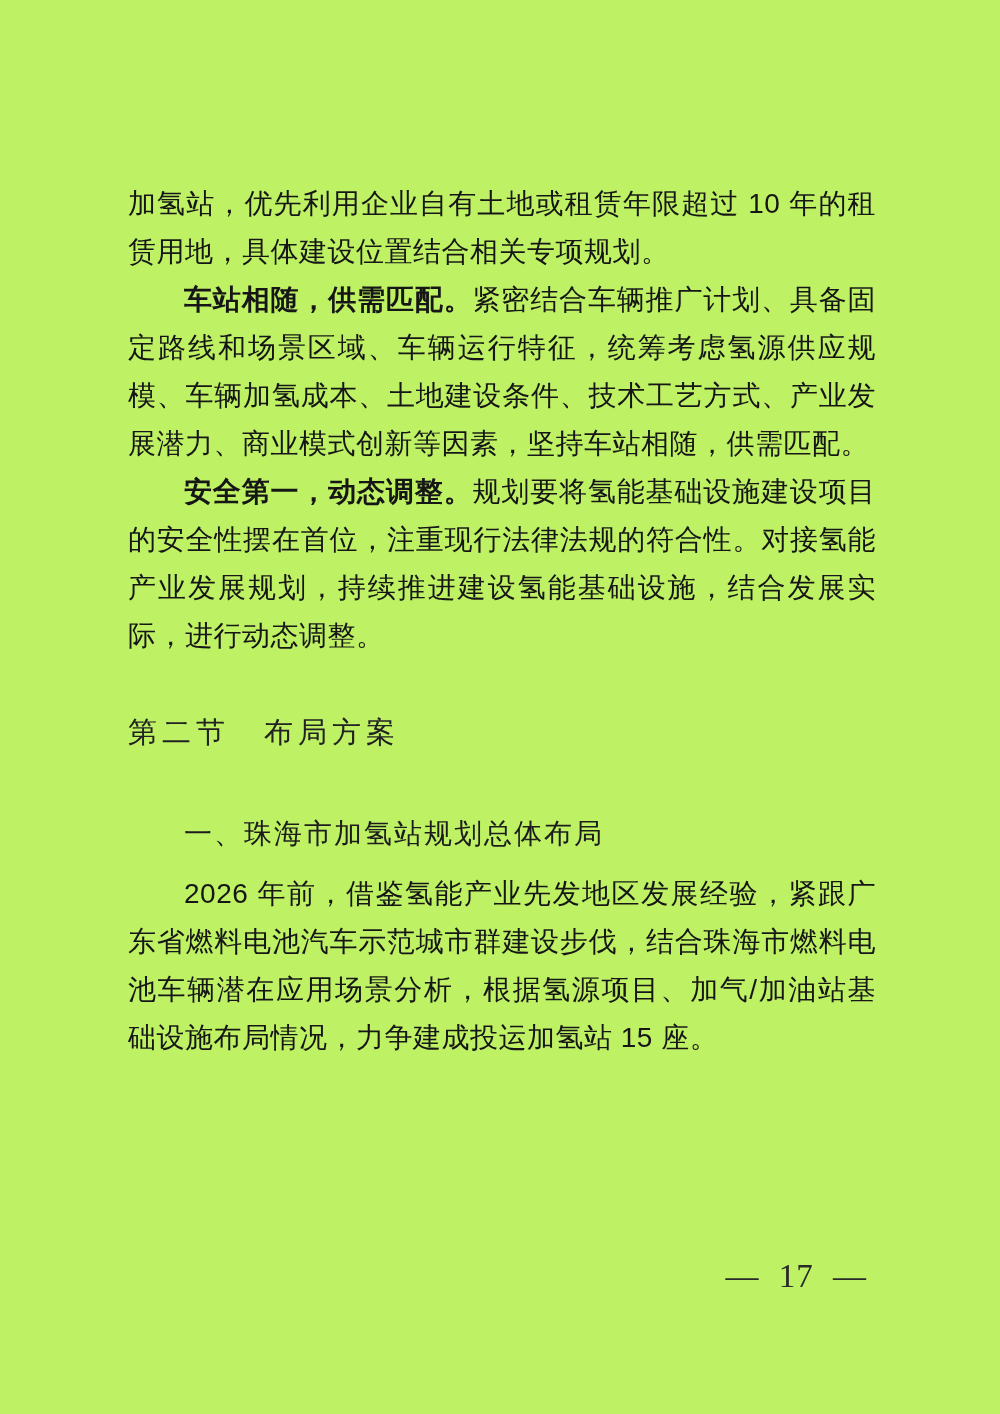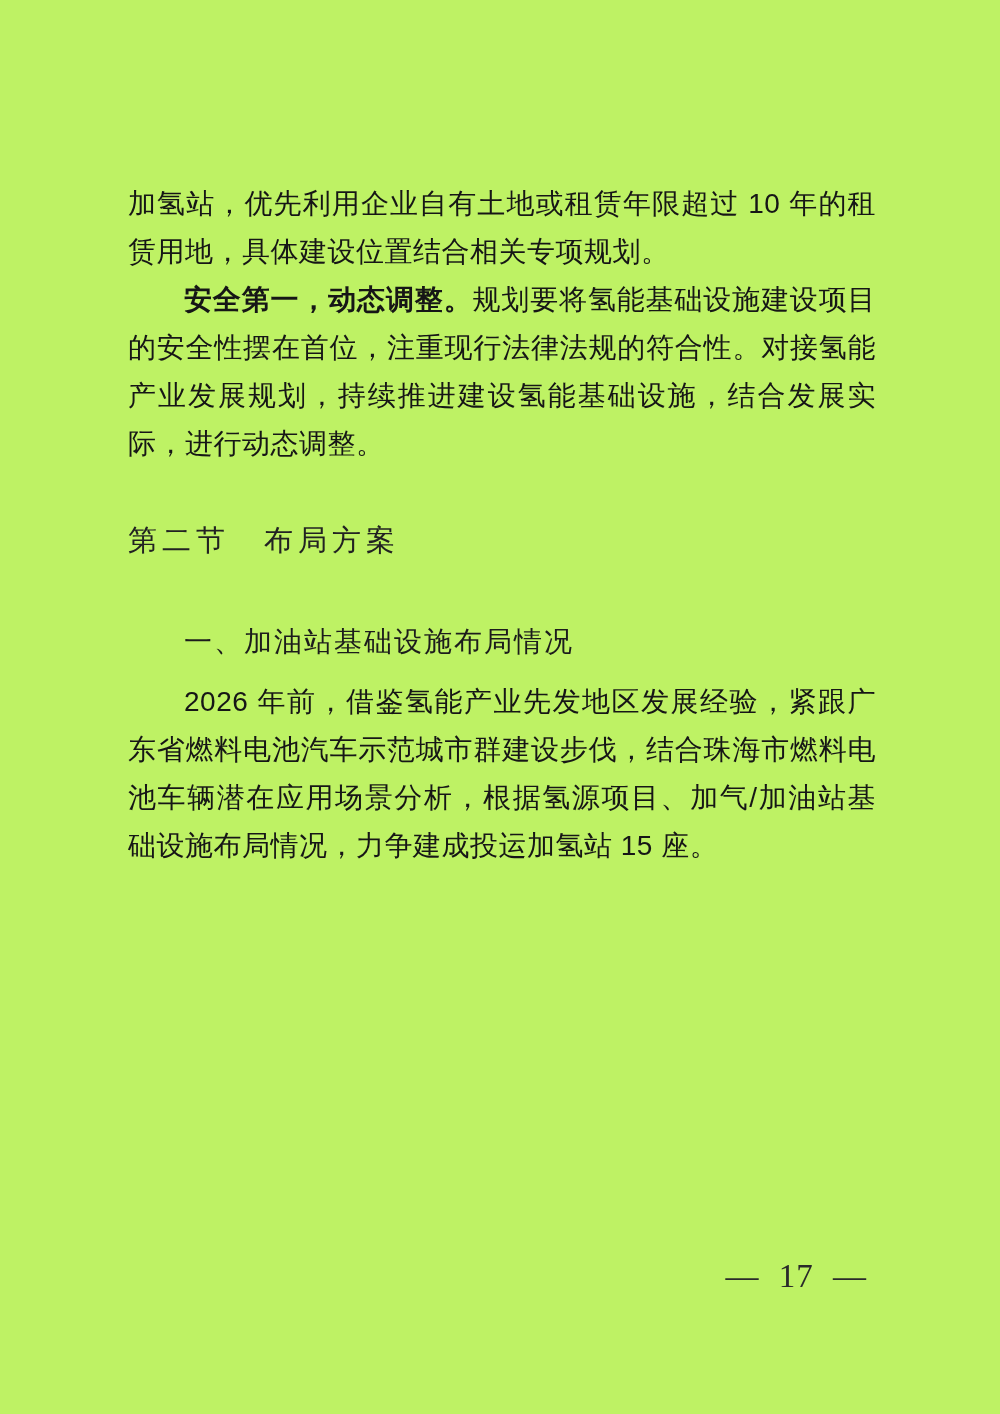--- a/index.html
+++ b/index.html
@@ -65,26 +65,27 @@
   }
 </style>
 </head>
 <body>
 
 <div class="page">
   <div class="content">
 
     <p class="para"><span>加氢站，优先利用企业自有土地或租赁年限超过 10 年的租赁用地，具体建设位置结合相关专项规划。</span></p>
 
+    <p class="para indent"><span class="lead">车站相随，供需匹配。</span><span>紧密结合车辆推广计划、具备固定路线和场景区域、车辆运行特征，统筹考虑氢源供应规模、车辆加氢成本、土地建设条件、技术工艺方式、产业发展潜力、商业模式创新等因素，坚持车站相随，供需匹配。</span></p>
 
     <p class="para indent"><span class="lead">安全第一，动态调整。</span><span>规划要将氢能基础设施建设项目的安全性摆在首位，注重现行法律法规的符合性。对接氢能产业发展规划，持续推进建设氢能基础设施，结合发展实际，进行动态调整。</span></p>
 
     <h2 class="section-heading">第二节　布局方案</h2>
 
-    <h3 class="subsection-heading">一、加油站基础设施布局情况</h3>
+    <h3 class="subsection-heading">一、珠海市加氢站规划总体布局</h3>
 
     <p class="para indent after-heading"><span>2026 年前，借鉴氢能产业先发地区发展经验，紧跟广东省燃料电池汽车示范城市群建设步伐，结合珠海市燃料电池车辆潜在应用场景分析，根据氢源项目、加气/加油站基础设施布局情况，力争建成投运加氢站 15 座。</span></p>
 
 
   </div>
 
   <div class="footer"><span>— 17 —</span></div>
 </div>
 
 </body></html>

